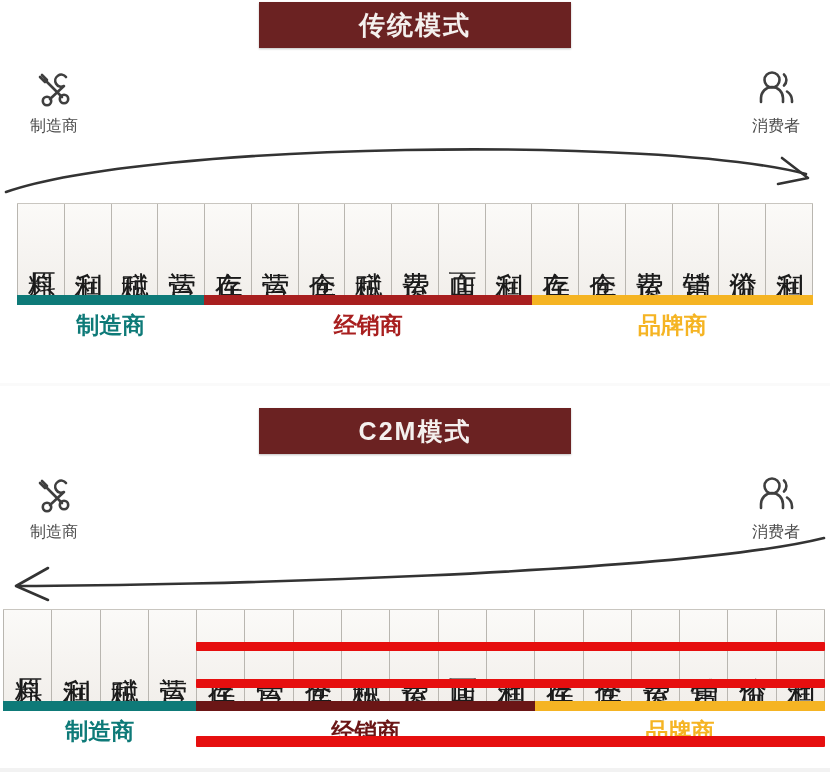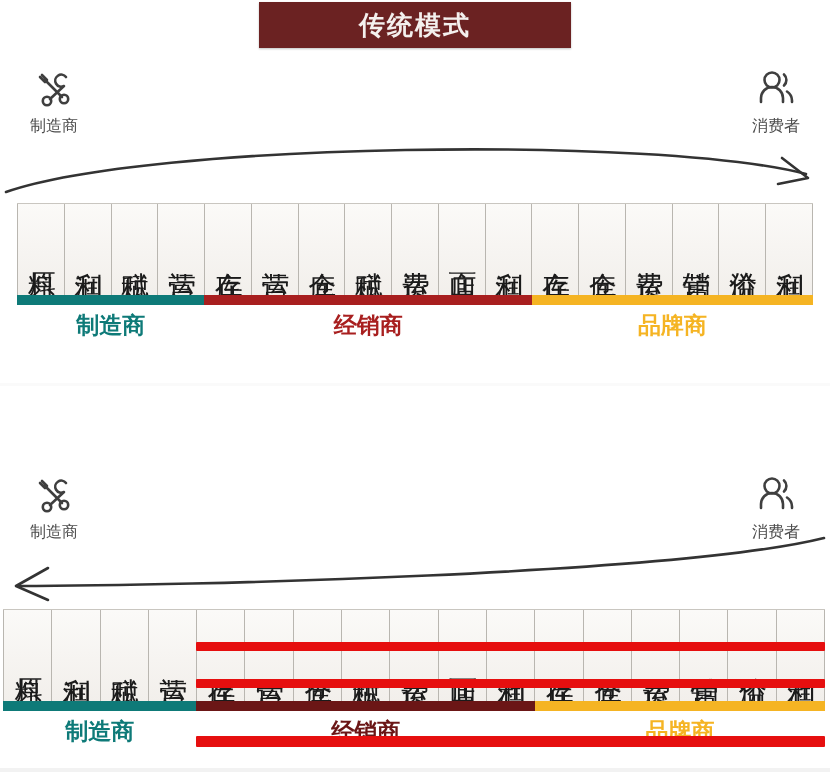--- a/index.html
+++ b/index.html
@@ -243,20 +243,21 @@
       <div class="band" style="background: rgb(14, 122, 120); width: 23.5294%;"></div>
       <div class="band" style="background: rgb(168, 31, 31); width: 41.1765%;"></div>
       <div class="band" style="background: rgb(245, 180, 35); width: 35.2941%;"></div>
     </div>
   <div class="caps caps-top">
       <div class="cap-item" style="color: rgb(14, 122, 120); left: 0%; width: 23.5294%;">制造商</div>
       <div class="cap-item" style="color: rgb(168, 31, 31); left: 23.5294%; width: 41.1765%;">经销商</div>
       <div class="cap-item" style="color: rgb(245, 180, 35); left: 64.7059%; width: 35.2941%;">品牌商</div>
     </div>
 
+  <div class="banner banner-bottom">C2M模式</div>
 
   <div class="endpoint ep-maker-bot">
     <span class="glyph">
       <svg width="46" height="46" viewBox="0 0 46 46">
         <g fill="none" stroke="#3f3f3f" stroke-width="2.6" stroke-linecap="round" stroke-linejoin="round">
           <path d="M11 9 l5 5 M9 11 l5 5"></path>
           <path d="M13.5 13.5 L31 31"></path>
           <circle cx="33" cy="33" r="4.2"></circle>
           <path d="M35 11 a6 6 0 1 0 -2 9 L19 33"></path>
           <circle cx="16" cy="35" r="4.2"></circle>

